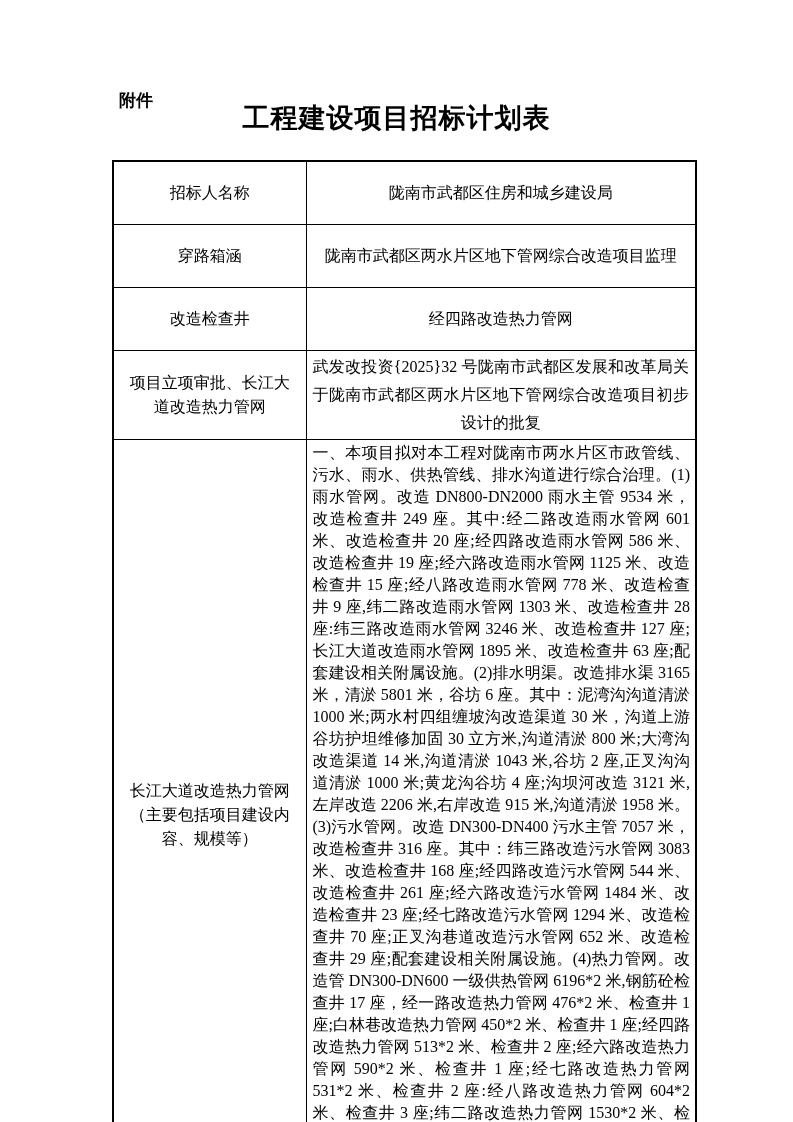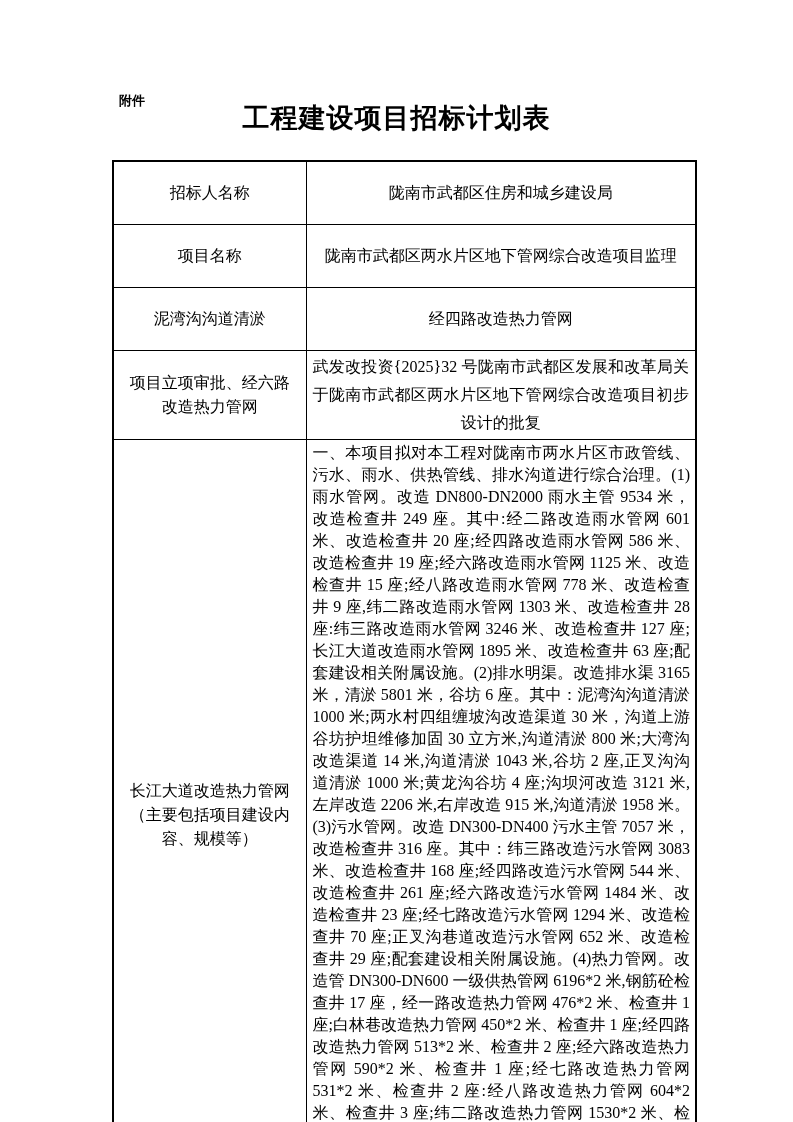--- a/index.html
+++ b/index.html
@@ -15,21 +15,21 @@
     color: #000000;
     overflow: hidden;
     font-family: "Liberation Serif", "DejaVu Serif", serif;
   }
   .attachment-label {
     position: absolute;
     left: 119px;
     top: 92px;
     font-family: "Liberation Sans", "DejaVu Sans", sans-serif;
     font-weight: bold;
-    font-size: 13px;
+    font-size: 17px;
     line-height: 18px;
   }
   .doc-title {
     position: absolute;
     top: 100px;
     left: 0;
     width: 100%;
     text-align: center;
     font-family: "Liberation Sans", "DejaVu Sans", sans-serif;
     font-weight: bold;
@@ -95,29 +95,29 @@
     <colgroup>
       <col style="width:193px">
       <col style="width:390px">
     </colgroup>
     <tbody>
       <tr class="r1">
         <td class="cell-label">招标人名称</td>
         <td class="cell-value">陇南市武都区住房和城乡建设局</td>
       </tr>
       <tr class="r2">
-        <td class="cell-label">项目名称</td>
+        <td class="cell-label">穿路箱涵</td>
         <td class="cell-value">陇南市武都区两水片区地下管网综合改造项目监理</td>
       </tr>
       <tr class="r3">
-        <td class="cell-label">泥湾沟沟道清淤</td>
+        <td class="cell-label">改造检查井</td>
         <td class="cell-value">经四路改造热力管网</td>
       </tr>
       <tr class="r4">
-        <td class="cell-label">项目立项审批、经六路改造热力管网</td>
+        <td class="cell-label">项目立项审批、长江大道改造热力管网</td>
         <td class="cell-value-approval">武发改投资{2025}32 号陇南市武都区发展和改革局关于陇南市武都区两水片区地下管网综合改造项目初步设计的批复</td>
       </tr>
       <tr class="r5">
         <td class="cell-label">长江大道改造热力管网（主要包括项目建设内容、规模等）</td>
         <td class="cell-value-detail">一、本项目拟对本工程对陇南市两水片区市政管线、污水、雨水、供热管线、排水沟道进行综合治理。(1)雨水管网。改造 DN800-DN2000 雨水主管 9534 米，改造检查井 249 座。其中:经二路改造雨水管网 601 米、改造检查井 20 座;经四路改造雨水管网 586 米、改造检查井 19 座;经六路改造雨水管网 1125 米、改造检查井 15 座;经八路改造雨水管网 778 米、改造检查井 9 座,纬二路改造雨水管网 1303 米、改造检查井 28 座:纬三路改造雨水管网 3246 米、改造检查井 127 座;长江大道改造雨水管网 1895 米、改造检查井 63 座;配套建设相关附属设施。(2)排水明渠。改造排水渠 3165 米，清淤 5801 米，谷坊 6 座。其中：泥湾沟沟道清淤 1000 米;两水村四组缠坡沟改造渠道 30 米，沟道上游谷坊护坦维修加固 30 立方米,沟道清淤 800 米;大湾沟改造渠道 14 米,沟道清淤 1043 米,谷坊 2 座,正叉沟沟道清淤 1000 米;黄龙沟谷坊 4 座;沟坝河改造 3121 米,左岸改造 2206 米,右岸改造 915 米,沟道清淤 1958 米。(3)污水管网。改造 DN300-DN400 污水主管 7057 米，改造检查井 316 座。其中：纬三路改造污水管网 3083 米、改造检查井 168 座;经四路改造污水管网 544 米、改造检查井 261 座;经六路改造污水管网 1484 米、改造检查井 23 座;经七路改造污水管网 1294 米、改造检查井 70 座;正叉沟巷道改造污水管网 652 米、改造检查井 29 座;配套建设相关附属设施。(4)热力管网。改造管 DN300-DN600 一级供热管网 6196*2 米,钢筋砼检查井 17 座，经一路改造热力管网 476*2 米、检查井 1 座;白林巷改造热力管网 450*2 米、检查井 1 座;经四路改造热力管网 513*2 米、检查井 2 座;经六路改造热力管网 590*2 米、检查井 1 座;经七路改造热力管网 531*2 米、检查井 2 座:经八路改造热力管网 604*2 米、检查井 3 座;纬二路改造热力管网 1530*2 米、检查井 4 座,纬三路改造热力管网 515*2 米、检查井 1 座;长江大道改造热力管网 986*2 米、检查井 2 座;配套建设相关附属设施。(5)穿路箱涵。</td>
       </tr>
     </tbody>
   </table>
 
 </div>

